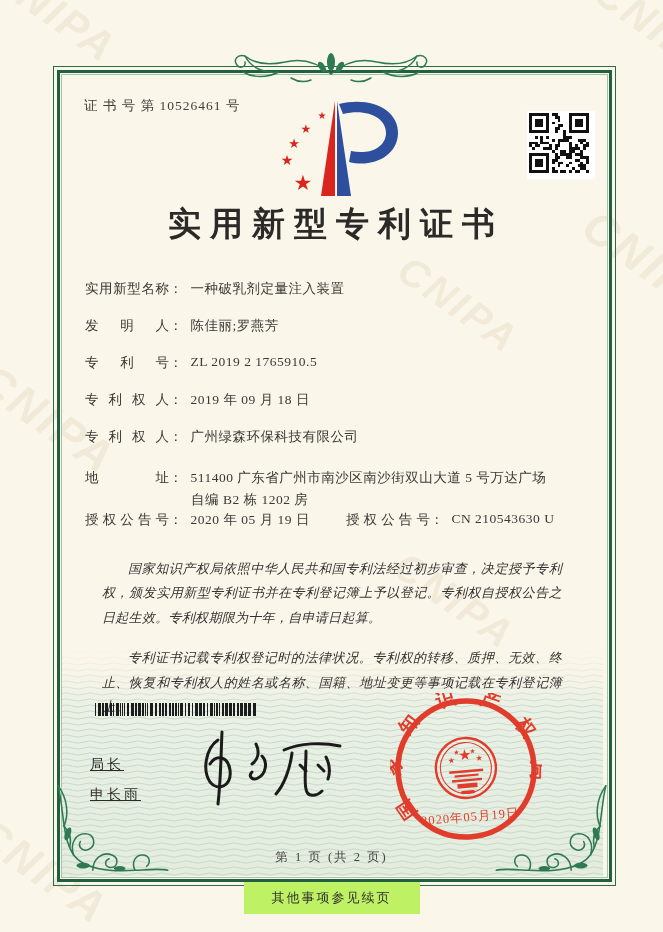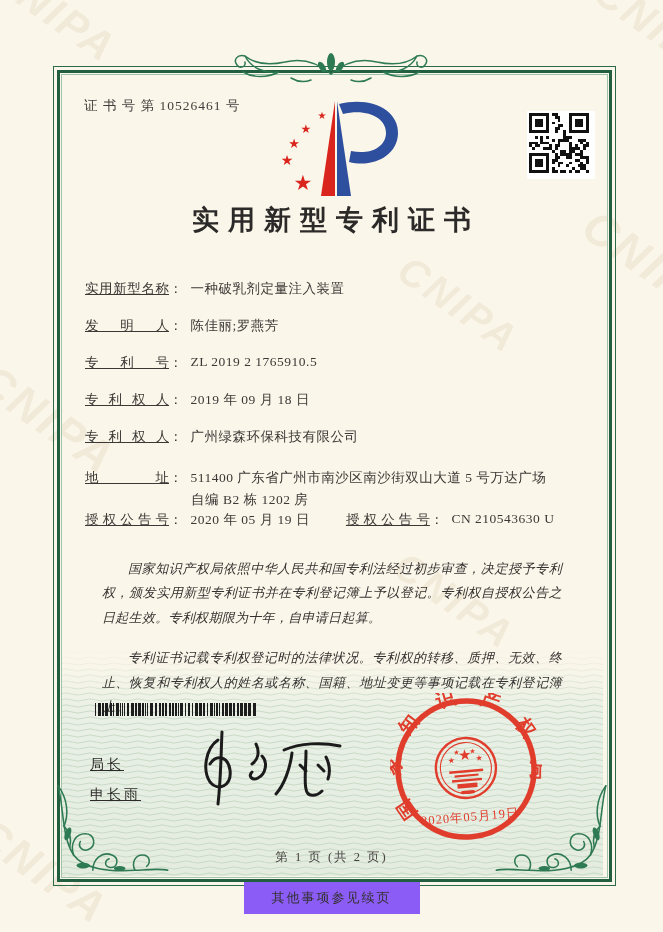--- a/index.html
+++ b/index.html
@@ -31,45 +31,45 @@
   }
   .green-zone svg{position:absolute; left:0; top:0;}
   .zone-fade{position:absolute; left:0; top:0; width:100%; height:60px;
     background:linear-gradient(180deg,#fbf6ea 0,rgba(251,246,234,0) 100%);}
   
   .cert-no{position:absolute; z-index:3; left:84px; top:97px; font-size:13.5px; letter-spacing:1px; color:#413f3c;}
   .qr{position:absolute; z-index:3; left:527px; top:111px; width:64px; height:64px; background:#fff; padding:2px;}
   .logo{position:absolute; z-index:3; left:258px; top:95px;}
   .title{
     position:absolute; z-index:3; left:0; top:202px; width:100%;
-    text-align:center; font-size:27px; font-weight:700; color:#2b2a28;
+    text-align:center; font-size:33px; font-weight:700; color:#2b2a28;
     letter-spacing:9px; text-indent:9px;
   }
   
   .fields{position:absolute; z-index:3; left:85px; top:280px; width:480px; font-size:13.5px; color:#3b3936;}
   .frow{position:absolute; left:0; white-space:nowrap;}
-  .flabel{display:inline-block; width:84px; text-align:justify; text-align-last:justify; vertical-align:top;text-decoration:underline;}
+  .flabel{display:inline-block; width:84px; text-align:justify; text-align-last:justify; vertical-align:top;}
   .fcolon{display:inline-block; vertical-align:top;}
   .fvalue{display:inline-block; margin-left:8px; vertical-align:top; letter-spacing:.5px;}
   .addr2{display:block; margin-left:106px; margin-top:4px; letter-spacing:.5px;}
   .gval{display:inline-block; width:152px; margin-left:8px; letter-spacing:.5px;}
   
   .paras{position:absolute; z-index:3; left:86px; top:541px; width:492px;
     font-size:13px; line-height:1.88; font-style:italic; color:#343230; text-align:justify;}
   .paras p{margin:16px; text-indent:2em; letter-spacing:.3px;}
   
   .barcode{position:absolute; z-index:3; left:95px; top:703px; width:168px; height:13px; display:flex; align-items:stretch;}
   .barcode span{display:block; background:#1d1d1d;}
   .officer{position:absolute; z-index:3; left:90px; top:750px; font-size:14px; letter-spacing:3px; color:#2d2b29; line-height:30px;text-decoration:underline;}
   .sig{position:absolute; z-index:3; left:188px; top:726px;}
   .seal{position:absolute; z-index:4; left:390px; top:693px; opacity:.93;}
   .page-no{position:absolute; z-index:3; left:0; top:849px; width:100%; text-align:center; font-size:12.5px; color:#45433f; letter-spacing:2px;}
   .note{
     position:absolute; z-index:5; left:50%; top:882px; transform:translateX(-50%);
-    background:#8b5cf6; padding:7px 28px; font-size:13px; letter-spacing:2px; color:#343230; white-space:nowrap;
+    background:#bef264; padding:7px 28px; font-size:13px; letter-spacing:2px; color:#343230; white-space:nowrap;
   }
   
   .ornament-top{position:absolute; z-index:3; left:221px; top:44px;}
   .flourish{position:absolute; z-index:3;}
   .flourish.bl{left:52px; top:782px;}
   .flourish.br{left:492px; top:782px; transform:scaleX(-1);}
 </style>
 </head>
 <body>
 

